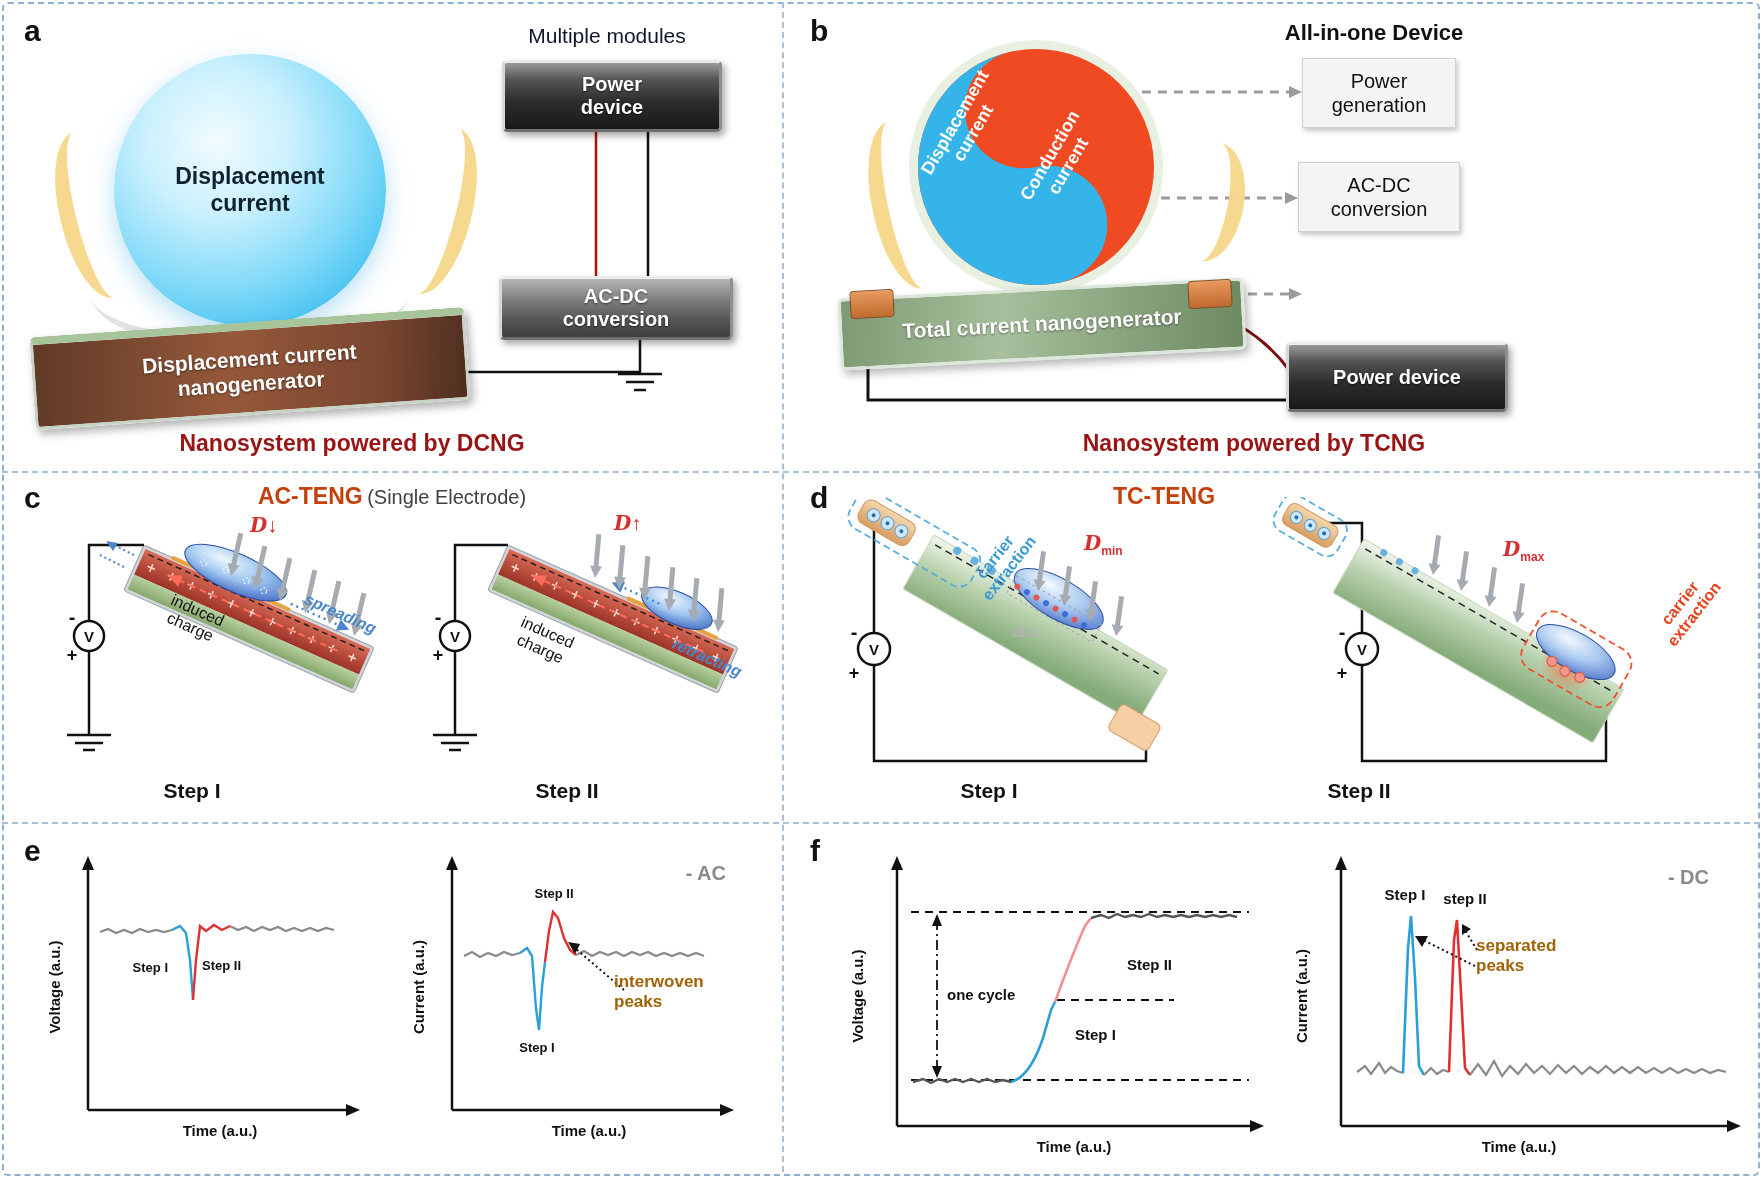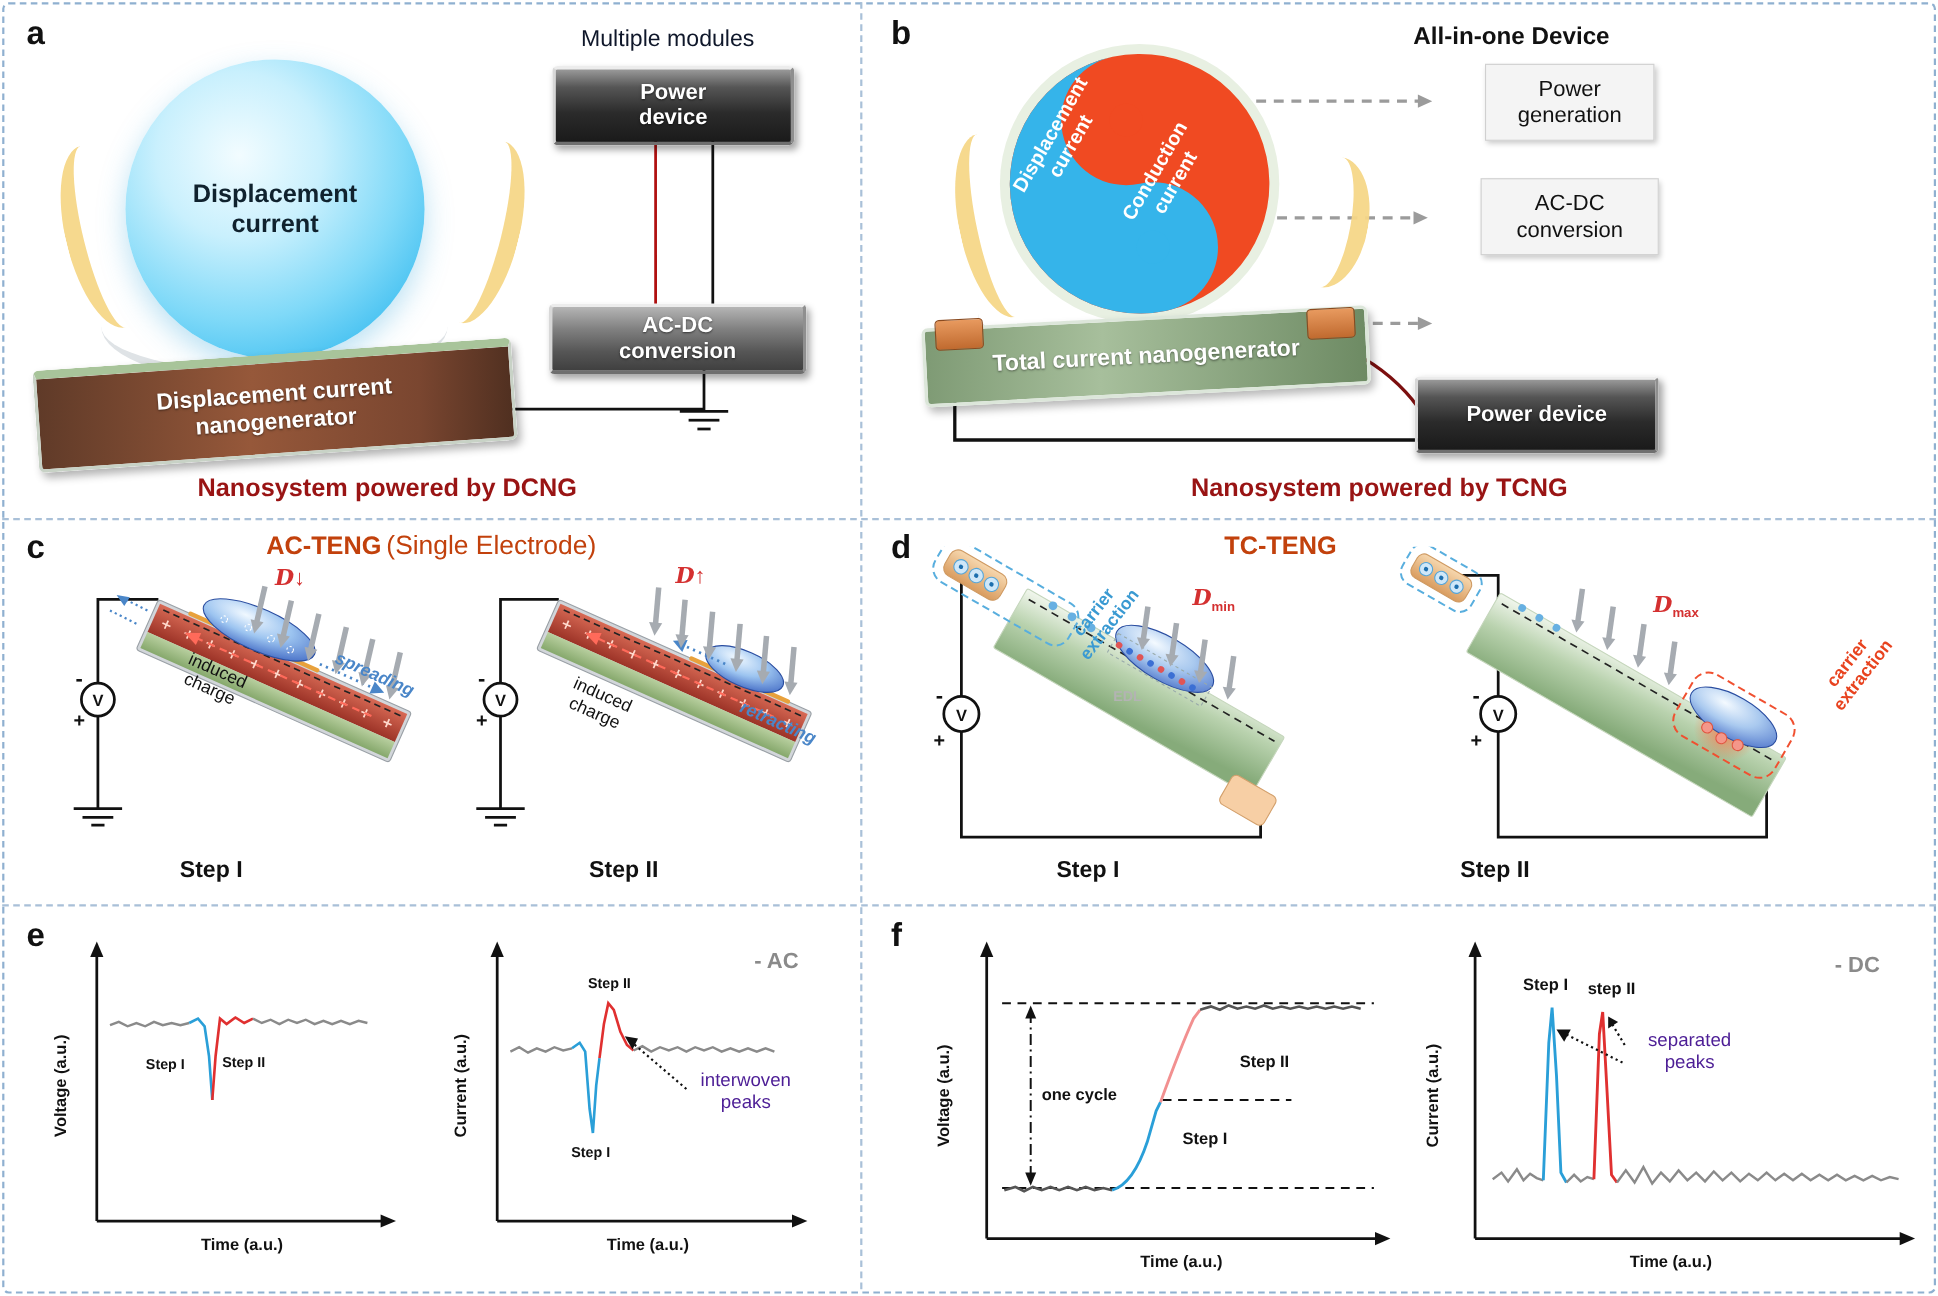--- a/index.html
+++ b/index.html
@@ -12,50 +12,50 @@
   .plab{position:absolute;font-size:30px;font-weight:bold;color:#111;}
   .plaque{position:absolute;display:flex;align-items:center;justify-content:center;text-align:center;
           color:#fff;font-weight:bold;font-size:20px;line-height:1.15;border-radius:5px;
           border:3px solid;border-color:#ececec #8f8f8f #6f6f6f #d8d8d8;box-shadow:3px 4px 7px rgba(0,0,0,.35);
           text-shadow:0 1px 2px rgba(0,0,0,.6);}
   .dark{background:linear-gradient(180deg,#9a9a9a 0%,#555 25%,#2b2b2b 60%,#1a1a1a 100%);}
   .maroon{background:linear-gradient(180deg,#d4a0a0 0%,#a05c5c 30%,#7e3a3a 65%,#5f2626 100%);}
   .steel{background:linear-gradient(180deg,#b5b5b5 0%,#808080 35%,#565656 70%,#3f3f3f 100%);}
   .outbox{position:absolute;display:flex;align-items:center;justify-content:center;text-align:center;
           background:#f4f4f4;border:1px solid #d0d0d0;box-shadow:2px 3px 5px rgba(0,0,0,.22);
-          color:#111;font-size:20px;line-height:1.2;margin-left:48px;}
+          color:#111;font-size:20px;line-height:1.2;}
   .caption{position:absolute;text-align:center;color:#991414;font-weight:bold;font-size:23px;}
   .wingL{position:absolute;width:52px;height:170px;border-radius:50%;border-left:16px solid #f6d788;opacity:.95;}
   .wingR{position:absolute;width:52px;height:170px;border-radius:50%;border-right:16px solid #f6d788;opacity:.95;}
   .swoosh{position:absolute;border-radius:50%;border-bottom:11px solid #dfe3e6;}
   .slabA{position:absolute;display:flex;align-items:center;justify-content:center;text-align:center;
          color:#fff;font-weight:bold;font-size:21px;line-height:1.2;border-radius:6px;
          border:3px solid #c8d2c6;border-top:8px solid #a8c49a;
          background:linear-gradient(95deg,#5f3a28 0%,#96583a 45%,#7a4630 80%,#4f2f20 100%);
          box-shadow:3px 5px 8px rgba(0,0,0,.3);text-shadow:0 1px 2px rgba(0,0,0,.5);}
   .slabB{position:absolute;display:flex;align-items:center;justify-content:center;text-align:center;
          color:#fff;font-weight:bold;font-size:21px;border-radius:6px;border:3px solid #dce6da;
          background:linear-gradient(95deg,#7e9a74 0%,#a7bf9c 40%,#6d8a63 100%);
          box-shadow:3px 5px 8px rgba(0,0,0,.28);text-shadow:0 1px 2px rgba(0,0,0,.45);}
   .pad{position:absolute;border-radius:4px;border:1px solid #8a4a1f;background:linear-gradient(180deg,#e89a5f,#c06a2f);}
   .sphere{position:absolute;border-radius:50%;display:flex;align-items:center;justify-content:center;text-align:center;
           background:radial-gradient(circle at 38% 32%,#f2fcff 0%,#c9f0fd 30%,#7fd9f8 60%,#3cbdf0 85%,#29aee6 100%);
           box-shadow:0 10px 25px rgba(60,170,220,.35);}
   .sphereTxt{width:180px;font-size:23px;font-weight:bold;color:#10222e;}
   .yinTxt{position:absolute;color:#fff;font-weight:bold;font-size:18px;text-align:center;line-height:1.15;}
   .blueTitle{color:#c2410c;font-weight:bold;font-size:23px;}
-  .blueSub{color:#c2410c;font-size:24px;}
+  .blueSub{color:#404040;font-size:20px;}
   .dlab{position:absolute;color:#d43030;font-weight:bold;font-size:20px;}
   .dlab .dit{font-style:italic;font-family:"DejaVu Serif",serif;}
   .rotTxt{position:absolute;text-align:center;color:#111;font-size:16px;line-height:1.1;}
   .motion{position:absolute;color:#4a86c8;font-style:italic;font-size:16px;font-weight:600;}
   .stepLab{position:absolute;text-align:center;font-weight:bold;font-size:21px;color:#111;}
   .carrier{position:absolute;text-align:center;font-size:16px;font-weight:600;line-height:1.1;}
   .edl{position:absolute;color:#b3b3b3;font-weight:bold;font-size:13px;}
-  .ann{position:absolute;text-align:center;font-weight:normal;font-size:17px;color:#4c1d95;line-height:1.2;}
+  .ann{position:absolute;text-align:left;font-weight:bold;font-size:17px;color:#a16207;line-height:1.2;}
   svg text{font-family:"Liberation Sans",sans-serif;}
   .axlab{font-weight:bold;font-size:15px;fill:#111;}
   .steplb{font-weight:bold;font-size:13px;fill:#111;}
   .steplb2{font-weight:bold;font-size:15px;fill:#111;}
   .modeLab{font-weight:bold;font-size:20px;fill:#8a8a8a;}
 </style>
 </head>
 <body>
 
 <div id="fig">

